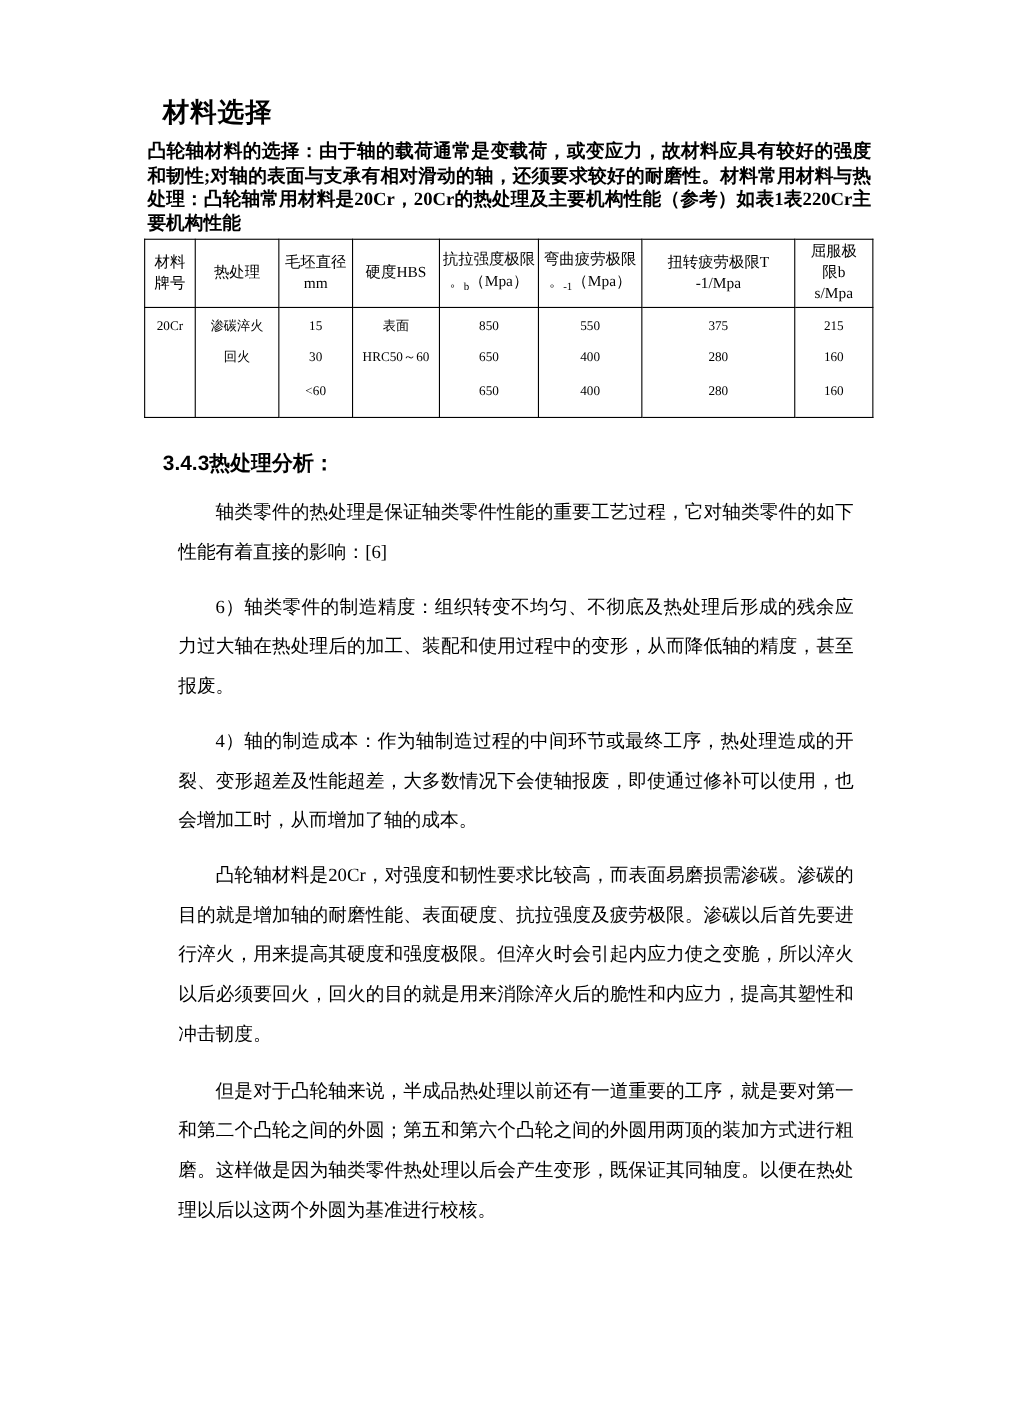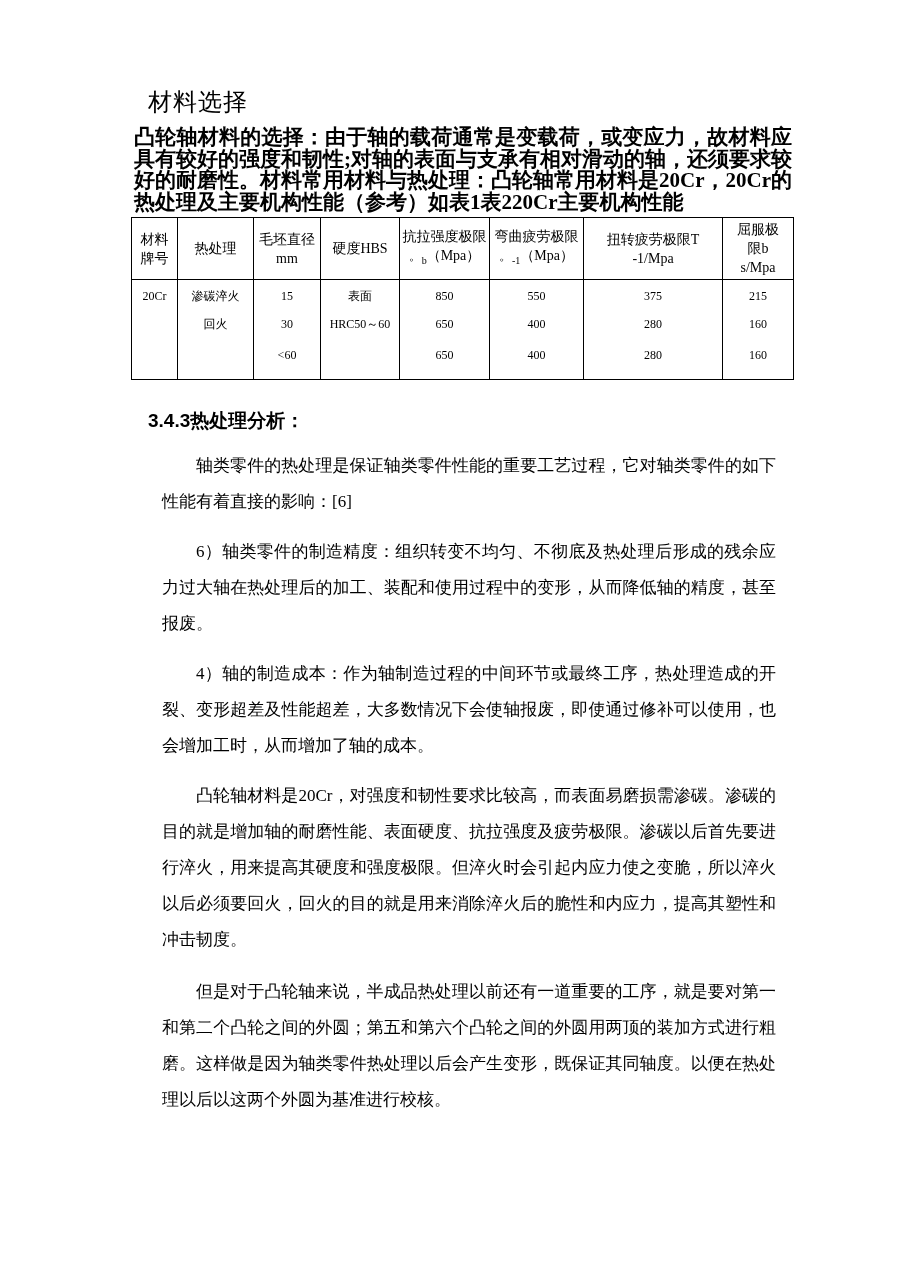--- a/index.html
+++ b/index.html
@@ -9,28 +9,28 @@
     font-family: "Liberation Serif", "DejaVu Serif", serif;
     color: #000;
     position: relative;
     overflow: hidden;
   }
   .page { position: absolute; inset: 0; }
 
   .doc-title {
     margin: 86px 0 0 148px;
     font-size: 24px;
-    font-weight: normal;
+    font-weight: bold;
     letter-spacing: 1px;
   }
 
   .intro {
     margin: 9px 0 0 134px;
     width: 658px;
-    font-size: 21px;
+    font-size: 17px;
     line-height: 21.5px;
     font-weight: bold;
     text-align: justify;
   }
 
   table.mat {
     margin: 4px 0 12px 131px;
     width: 662px;
     border-collapse: collapse;
     table-layout: fixed;

